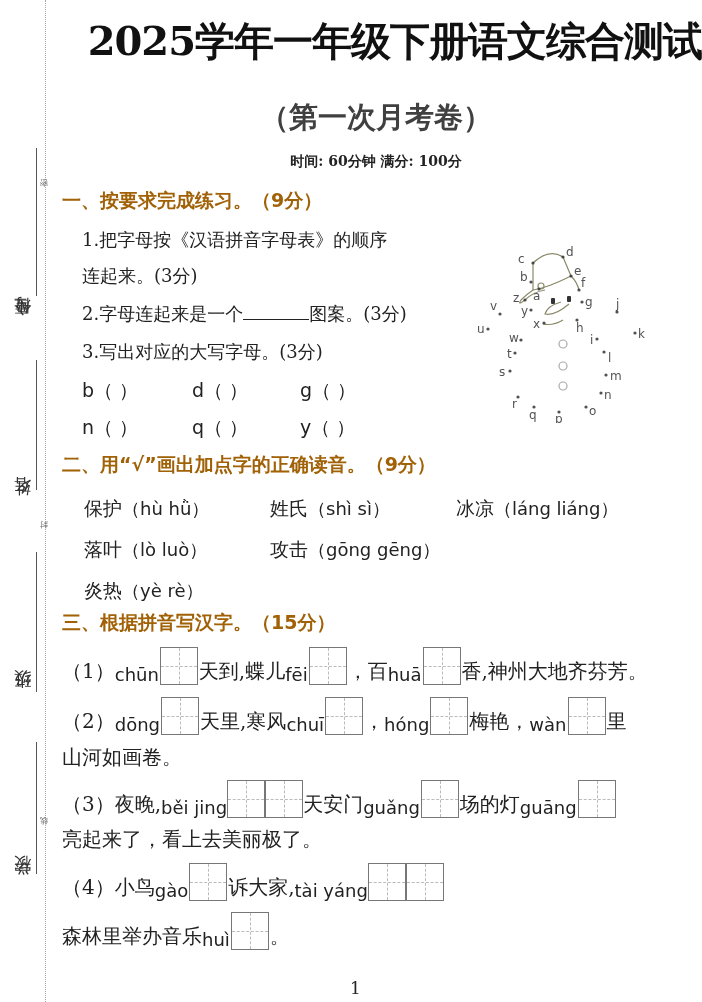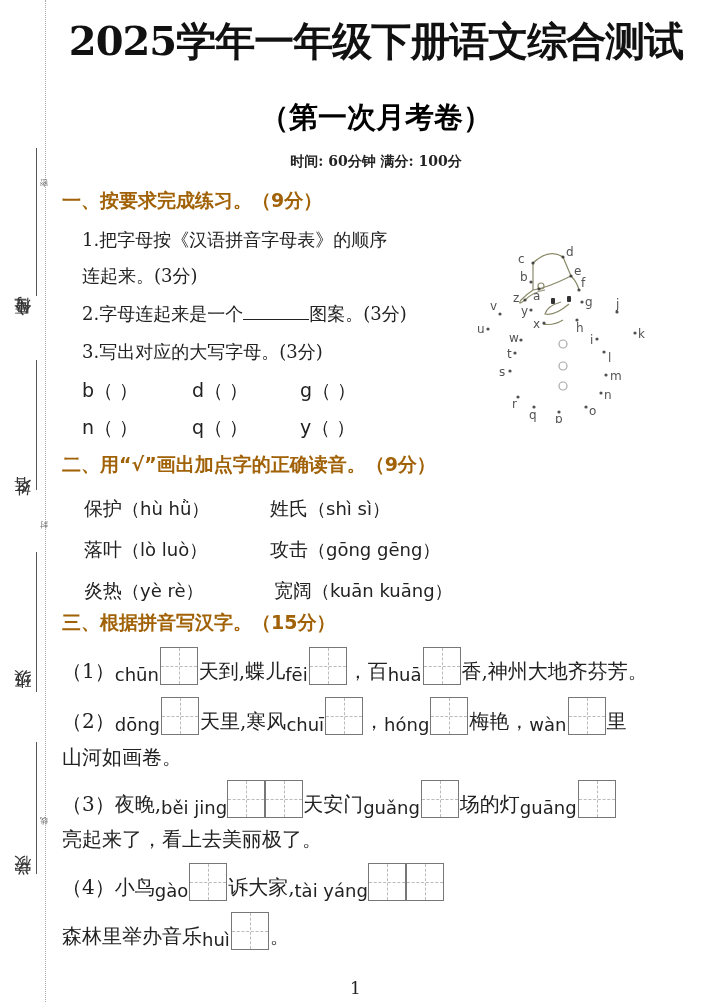--- a/index.html
+++ b/index.html
@@ -6,22 +6,22 @@
   html, body { width: 702px; height: 1002px; background: #ffffff; overflow: hidden; }
   body { position: relative; font-family: "DejaVu Serif", "Liberation Serif", serif; color: #222; }
 
   
   .binding { position: absolute; left: 0; top: 0; width: 60px; height: 1002px; }
   .dotted-line { position: absolute; left: 45px; top: 0; height: 1002px; border-left: 1px dotted #aaa; }
   .bind-seg { position: absolute; left: 36px; width: 0; border-left: 1.5px solid #555; }
   .bind-label { position: absolute; left: 10px; width: 24px; font-size: 17px; writing-mode: vertical-rl; transform: rotate(180deg); text-align: center; font-family: "DejaVu Sans", sans-serif; color: #333; letter-spacing: 2px; }
   .bind-tiny { position: absolute; left: 40px; font-size: 8px; color: #666; writing-mode: vertical-rl; transform: rotate(180deg); font-family: "DejaVu Sans", sans-serif; }
 
-  .title { position: absolute; top: 14px; left: 50px; width: 652px; text-align: center; font-size: 40px; font-weight: bold; font-family: "DejaVu Serif", serif; letter-spacing: -1px; color: #111; }
-  .subtitle { position: absolute; top: 98px; left: 50px; width: 652px; text-align: center; font-size: 29px; font-weight: bold; color: #000000; }
+  .title { position: absolute; top: 14px; left: 50px; width: 652px; text-align: right; font-size: 40px; font-weight: bold; font-family: "DejaVu Serif", serif; letter-spacing: -1px; color: #111; }
+  .subtitle { position: absolute; top: 98px; left: 50px; width: 652px; text-align: center; font-size: 29px; font-weight: bold; color: #404040; }
   .meta { position: absolute; top: 153px; left: 50px; width: 652px; text-align: center; font-size: 14px; color: #222; font-weight: bold; }
 
   .sec-title { position: absolute; left: 62px; font-size: 19px; font-weight: bold; font-family: "DejaVu Sans", sans-serif; color: #a16207; }
   .line { position: absolute; font-size: 18px; color: #222; white-space: nowrap; }
 
   .blank { display: inline-block; width: 66px; border-bottom: 1.2px solid #222; height: 18px; vertical-align: baseline; }
 
   .letters { position: absolute; left: 82px; font-size: 19px; font-family: "DejaVu Sans", sans-serif; display: flex; }
   .letters span.item { display: inline-block; }
 
@@ -153,28 +153,28 @@
     <circle cx="94" cy="184" r="1.6"></circle>
       <text x="90" y="195">p</text>
   </g>
 </svg>
 
 <div class="sec-title" style="top:452px;">二、用“√”画出加点字的正确读音。（9分）</div>
 
 <div class="py-row" style="top:496px;">
   <div class="py-item" style="width:186px;"><span class="hz">保护</span><span class="pn">（hù   hǜ）</span></div>
   <div class="py-item" style="width:186px;"><span class="hz">姓氏</span><span class="pn">（shì   sì）</span></div>
+  <div class="py-item"><span class="hz">冰凉</span><span class="pn">（láng  liáng）</span></div>
 </div>
 <div class="py-row" style="top:537px;">
   <div class="py-item" style="width:186px;"><span class="hz">落叶</span><span class="pn">（lò   luò）</span></div>
   <div class="py-item"><span class="hz">攻击</span><span class="pn">（gōng   gēng）</span></div>
 </div>
 <div class="py-row" style="top:578px;">
   <div class="py-item" style="width:190px;"><span class="hz">炎热</span><span class="pn">（yè   rè）</span></div>
-  <div class="py-item"><span class="hz">宽阔</span><span class="pn">（kuān   kuāng）</span></div>
 </div>
 
 <div class="sec-title" style="top:610px;">三、根据拼音写汉字。（15分）</div>
 
 <div class="q-line" style="top:641px;height:44px;">
   <span>（1）</span>
     <span class="pn">chūn</span>
     <span class="tian"></span>
     <span>天到,蝶儿</span>
     <span class="pn">fēi</span>

